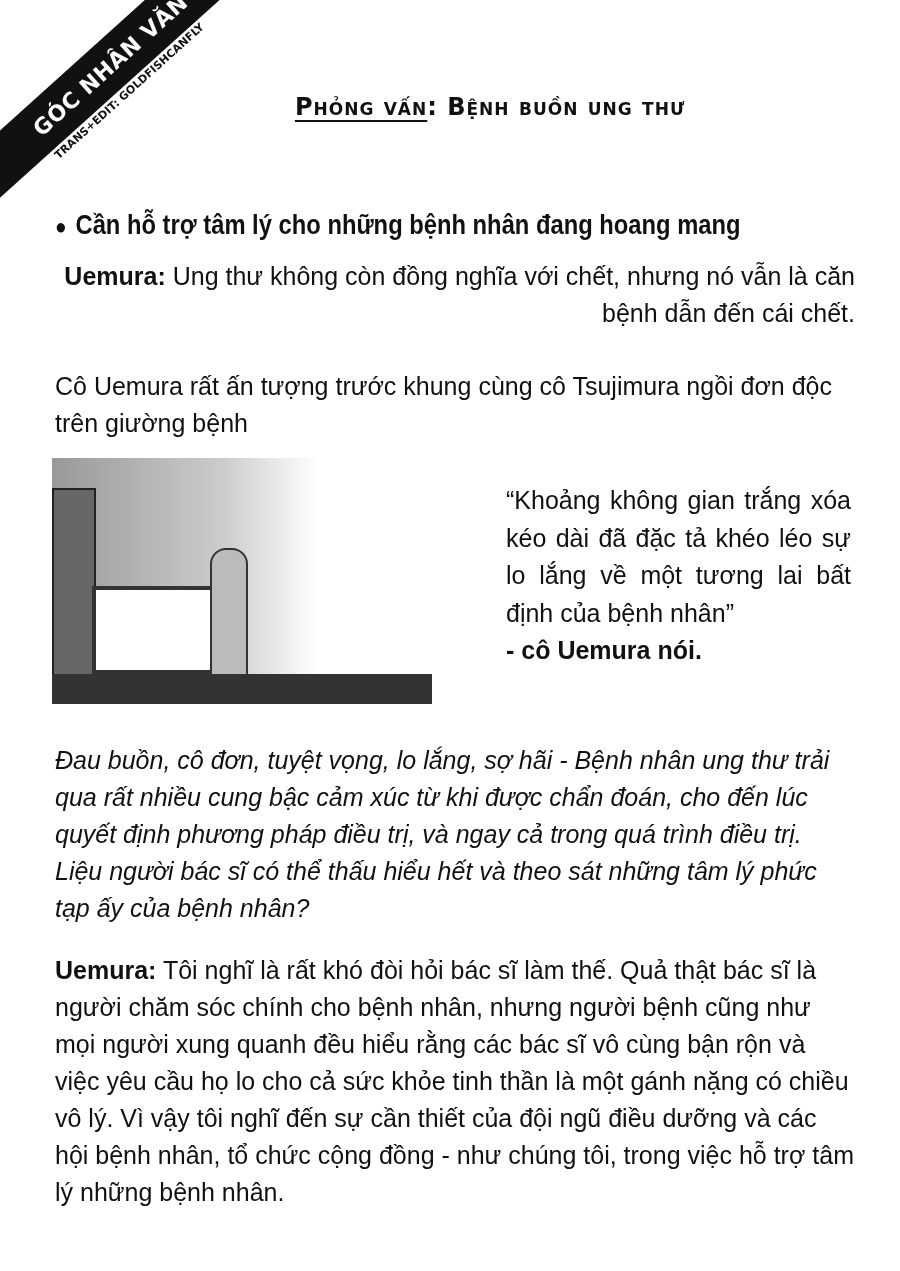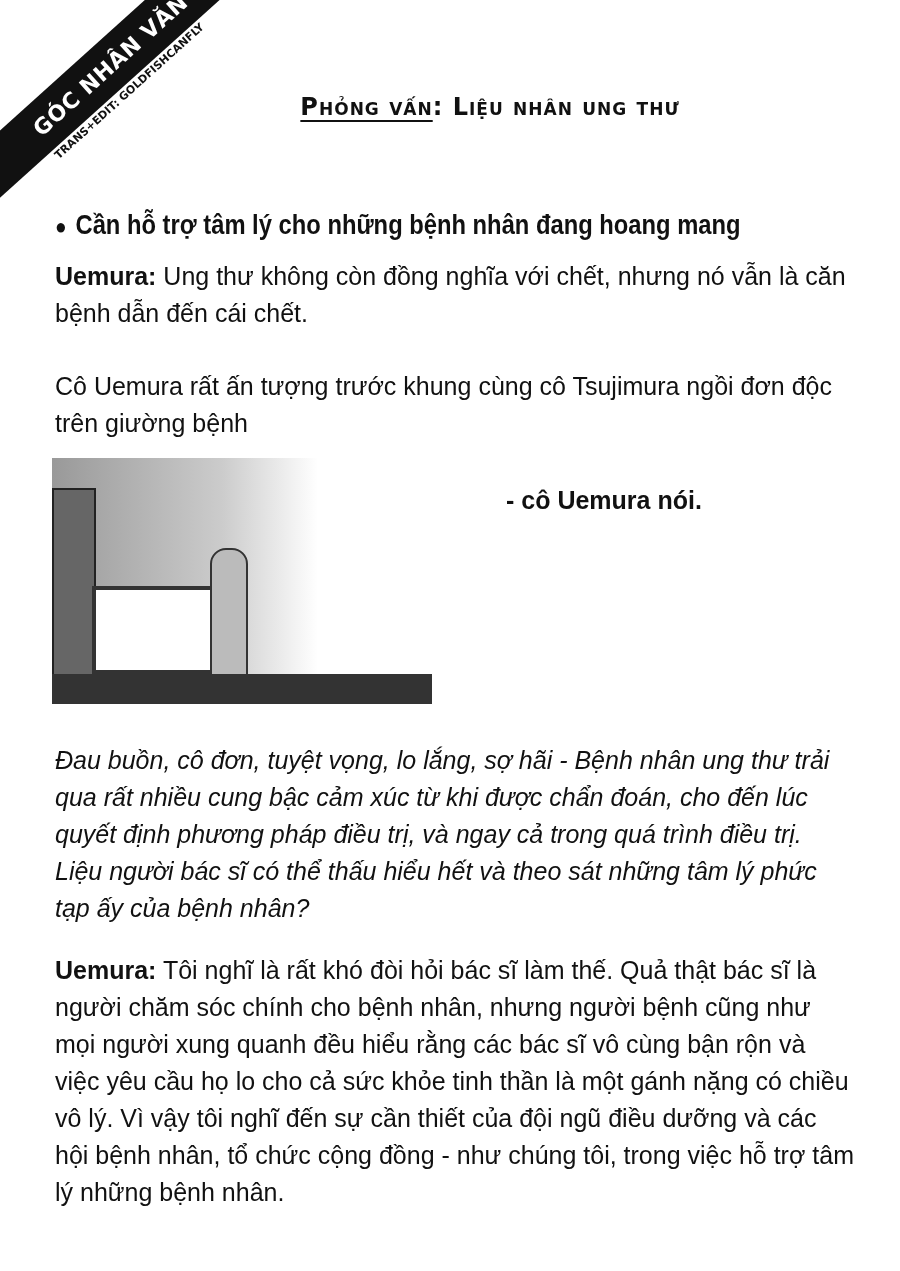--- a/index.html
+++ b/index.html
@@ -7,42 +7,42 @@
   .banner{position:absolute;left:-70px;top:40px;width:360px;height:50px;background:#111;transform:rotate(-42deg);transform-origin:center;display:flex;align-items:center;justify-content:center;}
   .banner-text{color:#fff;font-weight:bold;font-size:22px;letter-spacing:0.5px;font-family:"DejaVu Sans",sans-serif;}
   .credit{position:absolute;left:35px;top:60px;transform:rotate(-42deg);transform-origin:left top;font-size:11px;font-weight:bold;font-family:"DejaVu Sans",sans-serif;white-space:nowrap;}
   .credit{left:52px;top:152px;}
   .title{position:absolute;left:220px;top:84px;width:540px;text-align:center;font-family:"DejaVu Sans",sans-serif;font-weight:bold;font-size:24px;line-height:46px;font-variant:small-caps;letter-spacing:1px;}
   .title .ul{text-decoration:underline;text-decoration-thickness:2px;text-underline-offset:5px;}
   .heading{position:absolute;left:55px;top:210px;font-family:"Liberation Sans",sans-serif;font-weight:bold;font-size:27px;transform:scaleX(0.88);transform-origin:left;white-space:nowrap;}
   .heading .bullet{font-size:22px;margin-right:10px;}
   .para{position:absolute;left:55px;width:800px;font-size:25px;line-height:37px;transform-origin:left top;}
   .para b{font-weight:bold;}
-  .p1{top:258px;}
+  .p1{top:258px;text-align:right;}
   .p2{top:368px;}
   .p3{top:742px;font-style:italic;}
   .p4{top:952px;}
   .illus{position:absolute;left:52px;top:458px;width:380px;height:246px;background:linear-gradient(90deg,#999 0%,#ccc 45%,#fff 70%);overflow:hidden;}
   .illus .floor{position:absolute;left:0;bottom:0;width:100%;height:30px;background:#333;}
   .illus .bed{position:absolute;left:40px;top:128px;width:120px;height:80px;background:#fff;border:4px solid #333;}
   .illus .machine{position:absolute;left:0;top:30px;width:40px;height:190px;background:#666;border:2px solid #222;}
   .illus .person{position:absolute;left:158px;top:90px;width:34px;height:140px;background:#bbb;border-radius:16px 16px 4px 4px;border:2px solid #333;}
   .quote{position:absolute;left:506px;top:482px;width:345px;font-size:25px;line-height:37.5px;text-align:justify;}
   .quote .last{text-align:left;font-weight:bold;}
 </style>
 </head>
 <body>
 
 <div class="banner">
   <span class="banner-text">GÓC NHÂN VĂN</span>
 </div>
 <div class="credit">TRANS+EDIT: GOLDFISHCANFLY</div>
 
 <div class="title">
-  <div><span class="ul">Phỏng vấn</span><span>: Liệu nhân ung thư</span></div>
+  <div><span class="ul">Phỏng vấn</span><span>: Bệnh buồn ung thư</span></div>
 </div>
 
 <div class="heading">
   <span class="bullet">●</span><span>Cần hỗ trợ tâm lý cho những bệnh nhân đang hoang mang</span>
 </div>
 
 <div class="para p1">
   <b>Uemura:</b><span> Ung thư không còn đồng nghĩa với chết, nhưng nó vẫn là căn bệnh dẫn đến cái chết.</span>
 </div>
 
@@ -51,20 +51,21 @@
 </div>
 
 <div class="illus">
   <div class="machine"></div>
   <div class="bed"></div>
   <div class="person"></div>
   <div class="floor"></div>
 </div>
 
 <div class="quote">
+  <div>“Khoảng không gian trắng xóa kéo dài đã đặc tả khéo léo sự lo lắng về một tương lai bất định của bệnh nhân”</div>
   <div class="last">- cô Uemura nói.</div>
 </div>
 
 <div class="para p3">
   <span>Đau buồn, cô đơn, tuyệt vọng, lo lắng, sợ hãi - Bệnh nhân ung thư trải qua rất nhiều cung bậc cảm xúc từ khi được chẩn đoán, cho đến lúc quyết định phương pháp điều trị, và ngay cả trong quá trình điều trị. Liệu người bác sĩ có thể thấu hiểu hết và theo sát những tâm lý phức tạp ấy của bệnh nhân?</span>
 </div>
 
 <div class="para p4">
   <b>Uemura:</b><span> Tôi nghĩ là rất khó đòi hỏi bác sĩ làm thế. Quả thật bác sĩ là người chăm sóc chính cho bệnh nhân, nhưng người bệnh cũng như mọi người xung quanh đều hiểu rằng các bác sĩ vô cùng bận rộn và việc yêu cầu họ lo cho cả sức khỏe tinh thần là một gánh nặng có chiều vô lý. Vì vậy tôi nghĩ đến sự cần thiết của đội ngũ điều dưỡng và các hội bệnh nhân, tổ chức cộng đồng - như chúng tôi, trong việc hỗ trợ tâm lý những bệnh nhân.</span>
 </div>

